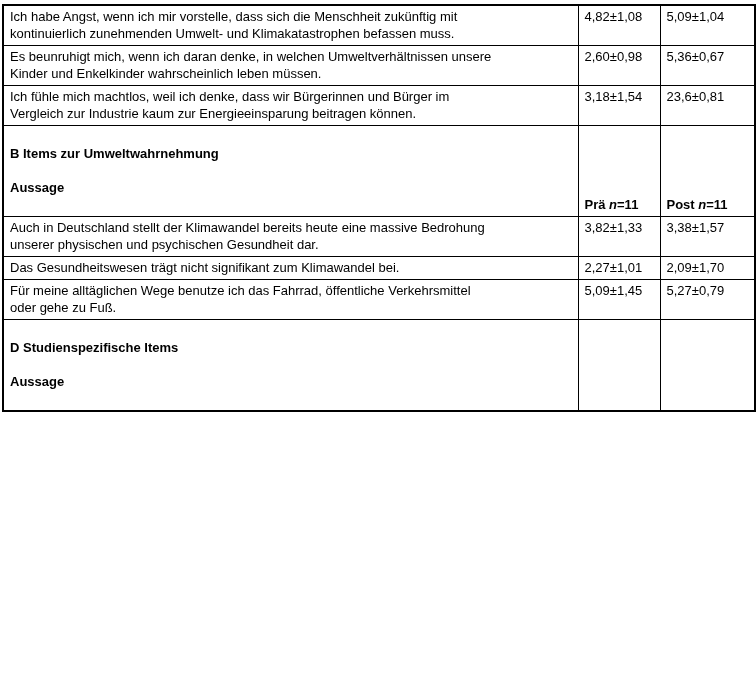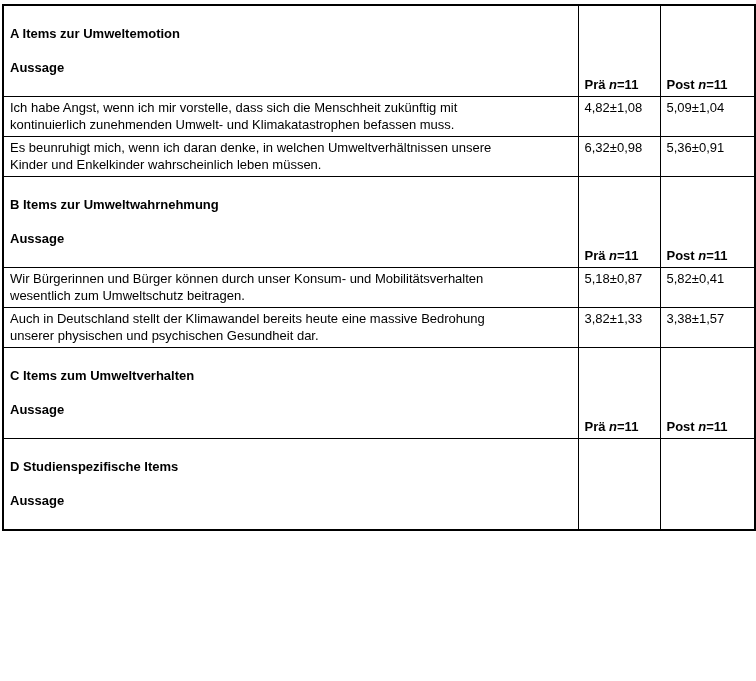--- a/index.html
+++ b/index.html
@@ -44,79 +44,74 @@
 </head>
 <body>
 
 <table class="results-table">
   <colgroup>
     <col style="width:575px">
     <col style="width:82px">
     <col style="width:95px">
   </colgroup>
   <tbody>
-  <tr class="section-header-row">
-    <td class="statement-cell">
-      <div class="section-title">A Items zur Umweltemotion</div>
-      <div class="statement-col-header">Aussage</div>
-    </td>
-    <td class="stat-cell"><span>Prä </span><i>n</i><span>=11</span></td>
-    <td class="stat-cell"><span>Post </span><i>n</i><span>=11</span></td>
-  </tr>
 
   <tr class="item-row">
     <td class="statement-cell">Ich habe Angst, wenn ich mir vorstelle, dass sich die Menschheit zukünftig mit
 kontinuierlich zunehmenden Umwelt- und Klimakatastrophen befassen muss.</td>
     <td class="stat-cell">4,82±1,08</td>
     <td class="stat-cell">5,09±1,04</td>
   </tr>
 
   <tr class="item-row">
     <td class="statement-cell">Es beunruhigt mich, wenn ich daran denke, in welchen Umweltverhältnissen unsere
 Kinder und Enkelkinder wahrscheinlich leben müssen.</td>
-    <td class="stat-cell">6,32±0,98</td>
-    <td class="stat-cell">5,36±0,91</td>
+    <td class="stat-cell">2,60±0,98</td>
+    <td class="stat-cell">5,36±0,67</td>
   </tr>
 
+  <tr class="item-row">
+    <td class="statement-cell">Ich fühle mich machtlos, weil ich denke, dass wir Bürgerinnen und Bürger im
+Vergleich zur Industrie kaum zur Energieeinsparung beitragen können.</td>
+    <td class="stat-cell">3,18±1,54</td>
+    <td class="stat-cell">23,6±0,81</td>
+  </tr>
 
   <tr class="section-header-row">
     <td class="statement-cell">
       <div class="section-title">B Items zur Umweltwahrnehmung</div>
       <div class="statement-col-header">Aussage</div>
     </td>
     <td class="stat-cell"><span>Prä </span><i>n</i><span>=11</span></td>
     <td class="stat-cell"><span>Post </span><i>n</i><span>=11</span></td>
   </tr>
 
-  <tr class="item-row">
-    <td class="statement-cell">Wir Bürgerinnen und Bürger können durch unser Konsum- und Mobilitätsverhalten
-wesentlich zum Umweltschutz beitragen.</td>
-    <td class="stat-cell">5,18±0,87</td>
-    <td class="stat-cell">5,82±0,41</td>
-  </tr>
 
 
   <tr class="item-row">
     <td class="statement-cell">Auch in Deutschland stellt der Klimawandel bereits heute eine massive Bedrohung
 unserer physischen und psychischen Gesundheit dar.</td>
     <td class="stat-cell">3,82±1,33</td>
     <td class="stat-cell">3,38±1,57</td>
   </tr>
 
-
-  <tr class="section-header-row">
-    <td class="statement-cell">
-      <div class="section-title">C Items zum Umweltverhalten</div>
-      <div class="statement-col-header">Aussage</div>
-    </td>
-    <td class="stat-cell"><span>Prä </span><i>n</i><span>=11</span></td>
-    <td class="stat-cell"><span>Post </span><i>n</i><span>=11</span></td>
+  <tr class="item-row">
+    <td class="statement-cell">Das Gesundheitswesen trägt nicht signifikant zum Klimawandel bei.</td>
+    <td class="stat-cell">2,27±1,01</td>
+    <td class="stat-cell">2,09±1,70</td>
   </tr>
 
 
+
+  <tr class="item-row">
+    <td class="statement-cell">Für meine alltäglichen Wege benutze ich das Fahrrad, öffentliche Verkehrsmittel
+oder gehe zu Fuß.</td>
+    <td class="stat-cell">5,09±1,45</td>
+    <td class="stat-cell">5,27±0,79</td>
+  </tr>
 
 
   <tr class="section-header-row">
     <td class="statement-cell">
       <div class="section-title">D Studienspezifische Items</div>
       <div class="statement-col-header">Aussage</div>
     </td>
     <td class="stat-cell"></td>
     <td class="stat-cell"></td>
   </tr>

